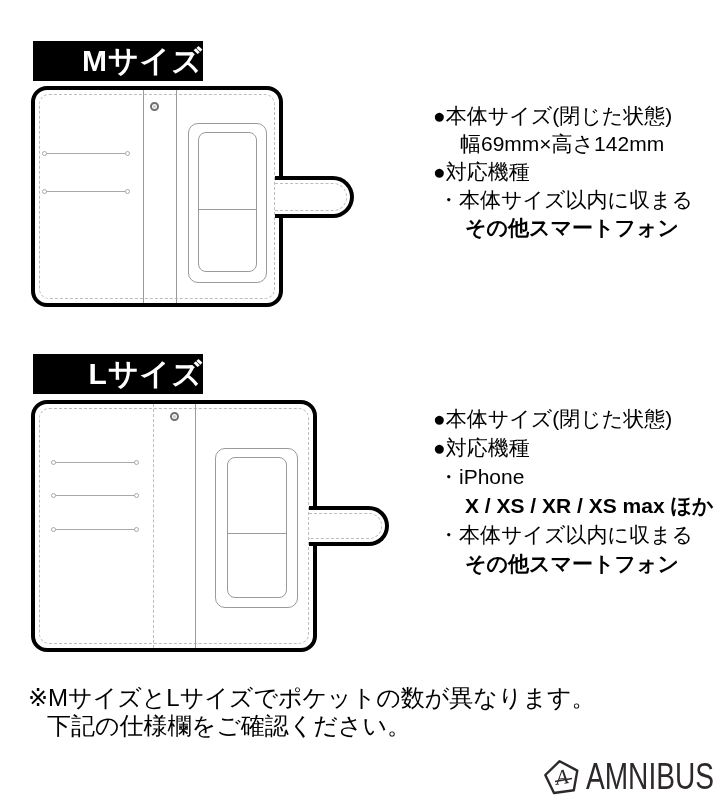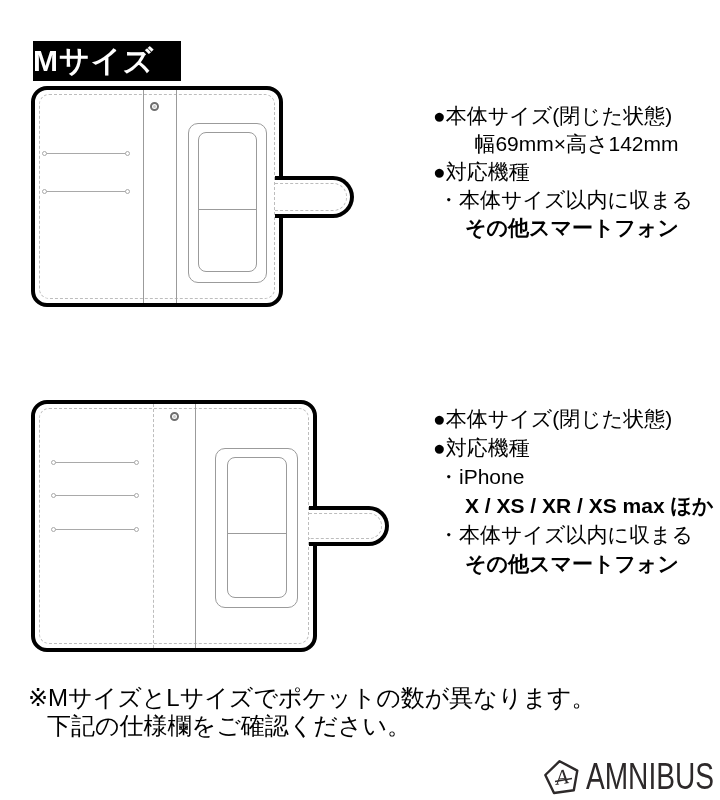--- a/index.html
+++ b/index.html
@@ -4,22 +4,22 @@
 <style>
   html,body{margin:0;padding:0;background:#f2f2f2;}
   *{box-sizing:border-box;}
   #canvas{
     position:relative;width:720px;height:800px;background:#ffffff;
     font-family:"Liberation Sans","DejaVu Sans",sans-serif;color:#000;
     overflow:hidden;margin:0 auto;
   }
   
   .size-header{
-    position:absolute;left:33px;width:148px;height:40px;background:#000;
-    color:#fff;font-size:30px;font-weight:bold;line-height:40px;text-align:left;
+    position:absolute;left:33px;width:170px;height:40px;background:#000;
+    color:#fff;font-size:30px;font-weight:bold;line-height:40px;text-align:right;
     letter-spacing:1px;
   }
   #m-header{top:41px;}
   #l-header{top:354px;}
   
   .case-diagram{position:absolute;}
   #m-diagram{left:31px;top:86px;width:340px;height:226px;}
   #l-diagram{left:31px;top:400px;width:372px;height:258px;}
   .case-body{
     position:absolute;left:0;top:0;background:#fff;
@@ -80,21 +80,21 @@
     position:absolute;left:0;top:3px;right:3px;bottom:3px;
     border:1px dashed #bdbdbd;border-left:none;border-radius:0 14px 14px 0;
   }
   
   .spec{position:absolute;left:393px;font-size:21px;font-weight:500;}
   #m-spec{top:102px;line-height:28px;}
   #l-spec{top:404px;line-height:29px;}
   .spec .ln{white-space:nowrap;margin-left:40px;}
   .ln.ind-b{padding-left:0;}
   .ln.ind-d{padding-left:5px;}
-  .ln.ind-1{padding-left:27px;text-align:center;}
+  .ln.ind-1{padding-left:27px;}
   .ln.ind-2{padding-left:32px;font-weight:bold;}
   
   #footnotes{position:absolute;left:28px;top:684px;font-size:24px;line-height:27.5px;}
   #footnotes .fn-indent{padding-left:19px;}
   
   #brand-logo{position:absolute;left:542px;top:756px;display:flex;align-items:center;}
   #brand-logo svg{display:block;}
   #brand-name{
     font-size:36px;color:#2d292a;margin-left:4px;letter-spacing:0px;
     transform:scaleX(0.78);transform-origin:left center;white-space:nowrap;
@@ -127,20 +127,21 @@
   </div>
 
   <div class="spec" id="m-spec">
     <div class="ln ind-b">●本体サイズ(閉じた状態)</div>
     <div class="ln ind-1">幅69mm×高さ142mm</div>
     <div class="ln ind-b">●対応機種</div>
     <div class="ln ind-d">・本体サイズ以内に収まる</div>
     <div class="ln ind-2">その他スマートフォン</div>
   </div>
 
+  <div class="size-header" id="l-header">Lサイズ</div>
 
   <div class="case-diagram" id="l-diagram">
     <div class="case-body">
       <div class="stitch"></div>
       <div class="spine-line spine-left dashed"></div>
       <div class="spine-line spine-right"></div>
       <div class="snap"></div>
       <div class="cardline c1"></div>
       <div class="cardline c2"></div>
       <div class="cardline c3"></div>

